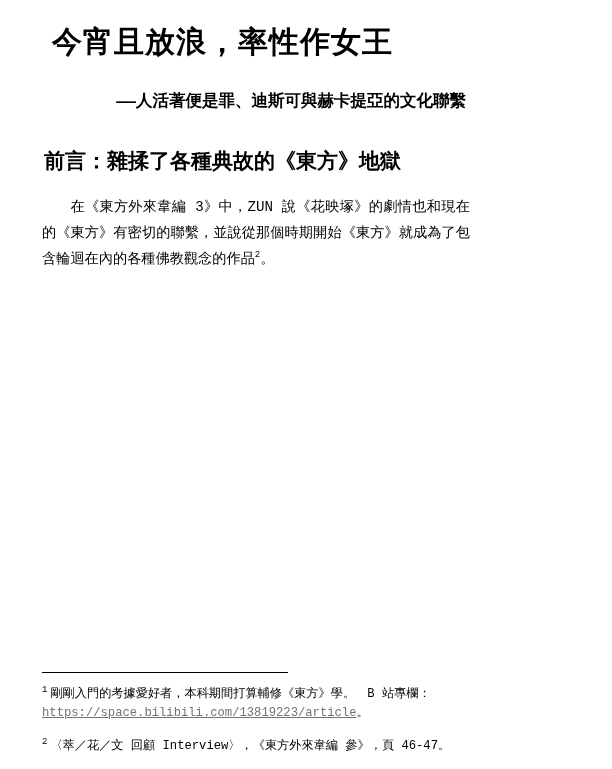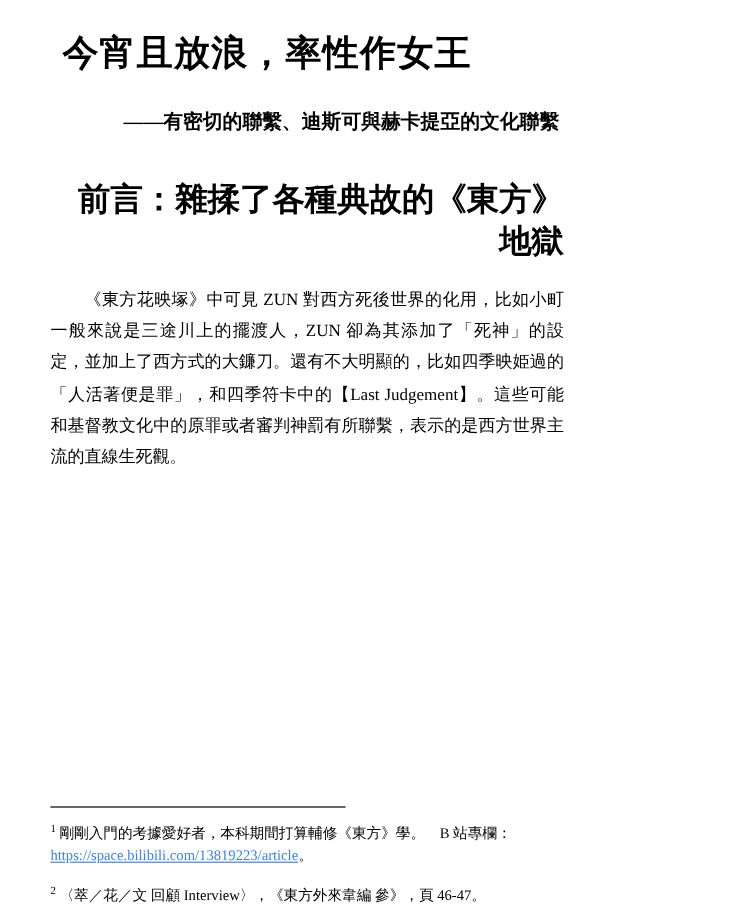--- a/index.html
+++ b/index.html
@@ -13,20 +13,21 @@
     font-family: "Liberation Serif", "DejaVu Serif", serif;
     color: #000000;
     overflow: hidden;
   }
   .page {
     position: relative;
     width: 512px;
     height: 769px;
     box-sizing: border-box;
     padding: 0 42px;
+    font-family: Liberation Mono, monospace;
   }
   .doc-title {
     margin: 0;
     padding-top: 26px;
     font-size: 30px;
     font-weight: bold;
     letter-spacing: 1px;
     text-align: left;
     padding-left: 10px;
     line-height: 1.25;
@@ -48,24 +49,23 @@
     font-size: 14px;
   }
   .author-line .footnote-ref {
     font-size: 9px;
     vertical-align: super;
   }
   .section-heading {
     margin: 0;
     padding-top: 36px;
     padding-left: 2px;
-    font-size: 27px;
+    font-size: 21px;
     font-weight: bold;
     line-height: 1.3;
-    text-align: right;
   }
   .body-para {
     margin: 0;
     padding-top: 18px;
     font-size: 14.2px;
     line-height: 1.85;
     text-align: justify;
     text-justify: inter-ideograph;
     text-indent: 2em;
   }
@@ -95,40 +95,40 @@
   }
   .footnote + .footnote {
     margin-top: 11px;
   }
   .footnote .fn-num {
     font-size: 9px;
     vertical-align: super;
     margin-right: 3px;
   }
   .footnote .fn-link {
-    color: #3b82f6;
+    color: #737373;
     text-decoration: underline;
     word-break: break-all;
   }
 </style>
 </head>
 <body>
 
 <div class="page">
 
   <h1 class="doc-title">今宵且放浪，率性作女王</h1>
 
-  <div class="doc-subtitle">——有密切的聯繫、迪斯可與赫卡提亞的文化聯繫</div>
+  <div class="doc-subtitle">——人活著便是罪、迪斯可與赫卡提亞的文化聯繫</div>
 
 
   <h2 class="section-heading">前言：雜揉了各種典故的《東方》地獄</h2>
 
 
+  <p class="body-para"><span>在《東方外來韋編 3》中，ZUN 說《花映塚》的劇情也和現在的《東方》有密切的聯繫，並說從那個時期開始《東方》就成為了包含輪迴在內的各種佛教觀念的作品</span><span class="footnote-ref">2</span><span>。</span></p>
 
-  <p class="body-para">《東方花映塚》中可見 ZUN 對西方死後世界的化用，比如小町一般來說是三途川上的擺渡人，ZUN 卻為其添加了「死神」的設定，並加上了西方式的大鐮刀。還有不大明顯的，比如四季映姫過的「人活著便是罪」，和四季符卡中的【Last Judgement】。這些可能和基督教文化中的原罪或者審判神罰有所聯繫，表示的是西方世界主流的直線生死觀。</p>
 
   <div class="footnote-area">
     <div class="footnote-rule"></div>
 
     <div class="footnote">
       <span class="fn-num">1</span><span>剛剛入門的考據愛好者，本科期間打算輔修《東方》學。　B 站專欄：</span><br>
       <span class="fn-link">https://space.bilibili.com/13819223/article</span><span>。</span>
     </div>
 
     <div class="footnote">

